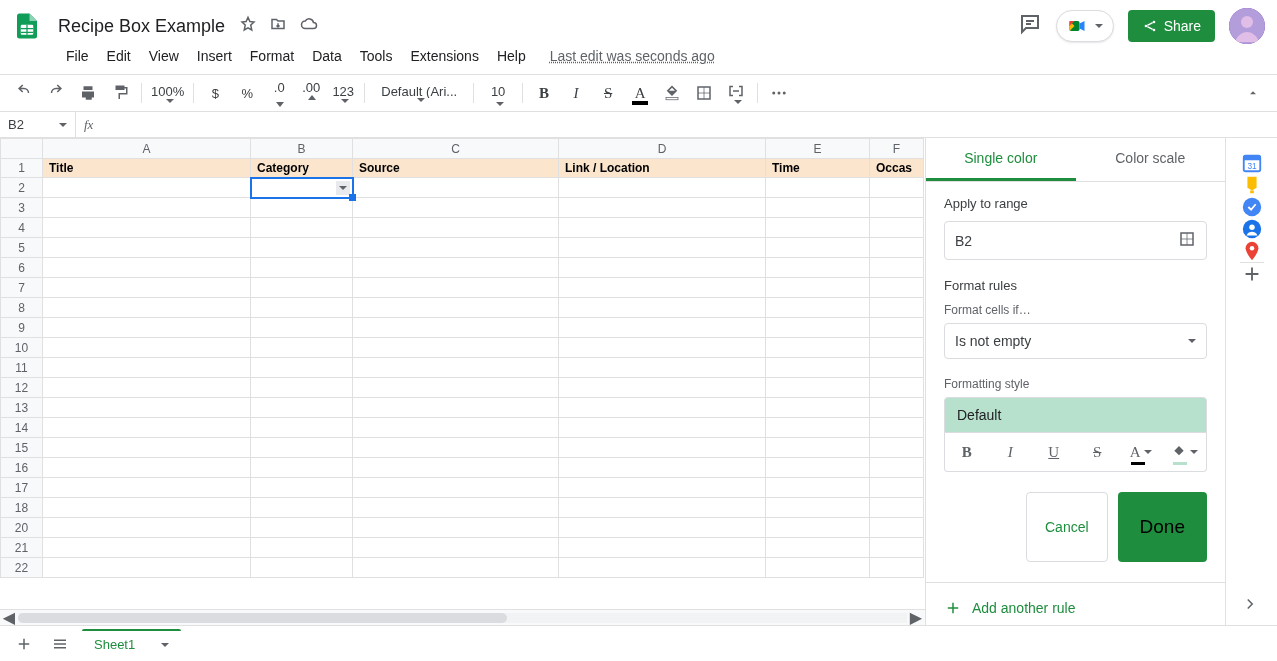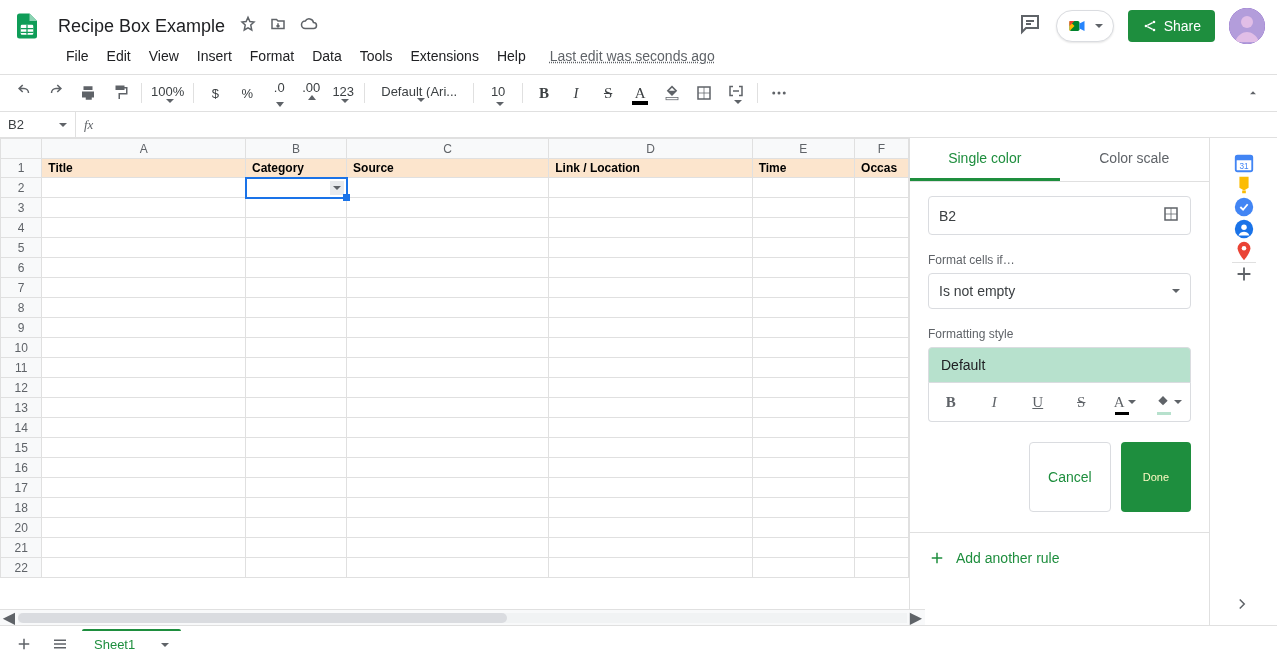--- a/index.html
+++ b/index.html
@@ -54,23 +54,23 @@
 .sp-label { font-size:13px; font-weight:500; color:#3c4043; margin-bottom:10px; }
 .sp-sublabel { font-size:12px; color:#5f6368; margin-bottom:6px; }
 .range-box { display:flex; align-items:center; border:1px solid #dadce0; border-radius:4px; padding:8px 10px; font-size:14px; color:#3c4043; }
 .range-grid-icon { margin-left:auto; color:#5f6368; }
 .rule-select { display:flex; align-items:center; border:1px solid #dadce0; border-radius:4px; padding:9px 10px; font-size:14px; color:#3c4043; }
 .style-preview { background:#b7e1cd; color:#202124; padding:9px 12px; border:1px solid #dadce0; border-radius:4px 4px 0 0; font-size:14px; }
 .style-toolbar { display:flex; border:1px solid #dadce0; border-top:none; border-radius:0 0 4px 4px; }
 .st-btn { flex:1; height:38px; display:flex; align-items:center; justify-content:center; color:#5f6368; font-family: "Times New Roman", serif; font-size:15px; cursor:pointer; position:relative; }
 .sp-buttons { display:flex; justify-content:flex-end; gap:10px; padding:16px 18px 20px 18px; border-bottom:1px solid #e0e0e0; }
 .btn-cancel { border:1px solid #dadce0; border-radius:4px; padding:26px 18px; font-size:14px; color:#1e8e3e; background:#fff; cursor:pointer; }
-.btn-done { border:none; border-radius:4px; padding:4px 22px; font-size:11px; color:#fef9c3; background:#1e8e3e; cursor:pointer; }
+.btn-done { border:none; border-radius:4px; padding:4px 22px; font-size:19px; color:#000000; background:#1e8e3e; cursor:pointer; }
 .add-rule { display:flex; align-items:center; gap:10px; padding:16px 18px; color:#1e8e3e; font-size:14px; font-weight:500; cursor:pointer; }
-.right-rail { width:68px; border-left:1px solid #e0e0e0; display:flex; flex-direction:column; align-items:center; padding-top:14px; background:#fff; }
+.right-rail { width:52px; border-left:1px solid #e0e0e0; display:flex; flex-direction:column; align-items:center; padding-top:14px; background:#fff; }
 .rail-icon { width:22px; height:22px; border-radius:4px; cursor:pointer; }
 .bottom-bar { height:36px; border-top:1px solid #e0e0e0; display:flex; align-items:center; padding:0 10px; gap:8px; background:#fff; position:absolute; bottom:0; left:0; right:0; }
 .bb { width:28px; height:28px; display:flex; align-items:center; justify-content:center; color:#5f6368; cursor:pointer; }
 .sheet-tab { display:flex; align-items:center; gap:22px; padding:6px 12px; border-top:1px solid transparent; color:#1e8e3e; font-size:13px; font-weight:500; background:#fff; border-radius:2px; box-shadow: inset 0 -2px 0 #fff; }
 .sheet-tab.active { background:#fff; border-top:2px solid #1e8e3e; }
 .hscroll { position:absolute; bottom:36px; left:0; right:352px; height:16px; background:#f8f9fa; border-top:1px solid #e0e0e0; display:flex; align-items:center; }
 .hs-arrow { width:18px; height:16px; display:flex; align-items:center; justify-content:center; color:#5f6368; cursor:pointer; }
 .hs-track { flex:1; height:10px; background:#f1f3f4; position:relative; }
 .hs-thumb { position:absolute; left:0; top:0; width:55%; height:100%; background:#dadce0; border-radius:5px; }
 .explore-btn { position:absolute; right:306px; bottom:6px; width:28px; height:28px; background:#f1f3f4; border-radius:4px; display:flex; align-items:center; justify-content:center; color:#5f6368; box-shadow:0 1px 2px rgba(0,0,0,.2); cursor:pointer; }
@@ -469,29 +469,31 @@
     </tbody>
       </table>
   </div>
 
   <div class="side-panel">
     <div class="sp-tabs">
       <span class="sp-tab active">Single color</span>
       <span class="sp-tab">Color scale</span>
     </div>
     <div class="sp-section">
+      <div class="sp-label">Apply to range</div>
       <div class="range-box">
         <span>B2</span>
         <span class="range-grid-icon"><svg width="18" height="18" viewBox="0 0 24 24">
               <rect x="4" y="4" width="16" height="16" fill="none" stroke="#5f6368" stroke-width="2"></rect>
               <path stroke="#5f6368" d="M4 12h16M12 4v16"></path>
             </svg></span>
       </div>
     </div>
     <div class="sp-section">
+      <div class="sp-label">Format rules</div>
       <div class="sp-sublabel">Format cells if…</div>
       <div class="rule-select">
         <span>Is not empty</span>
         <span class="dropdown-arrow" style="margin-left:auto"></span>
       </div>
     </div>
     <div class="sp-section">
       <div class="sp-sublabel">Formatting style</div>
       <div class="style-preview">Default</div>
       <div class="style-toolbar">

